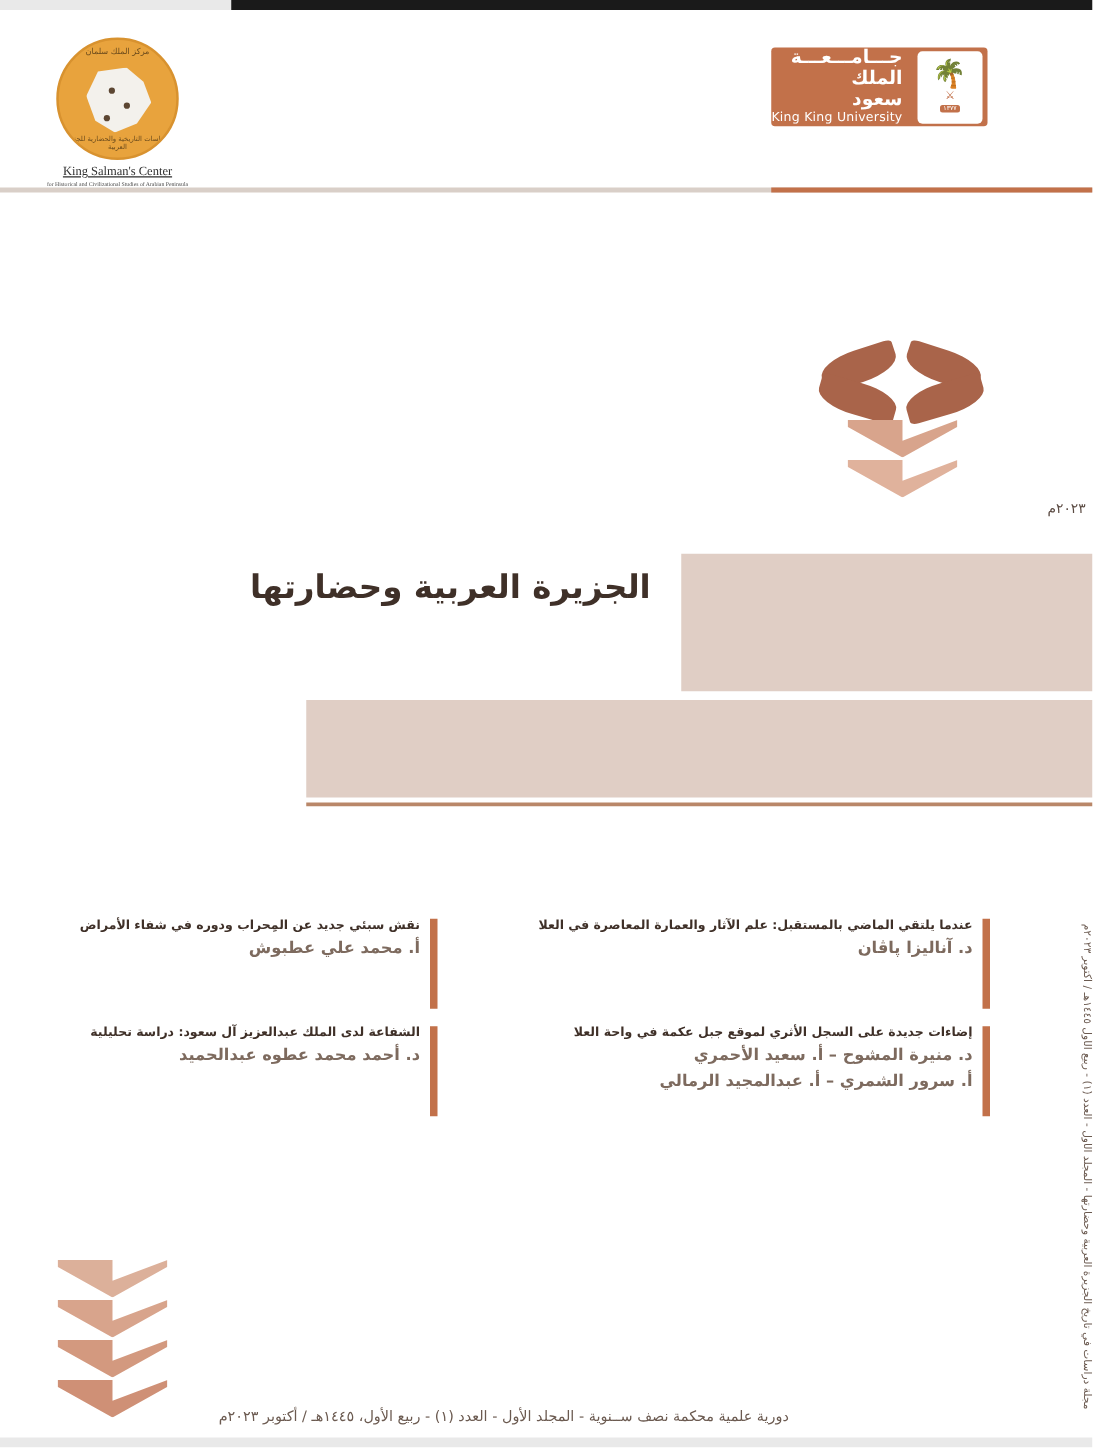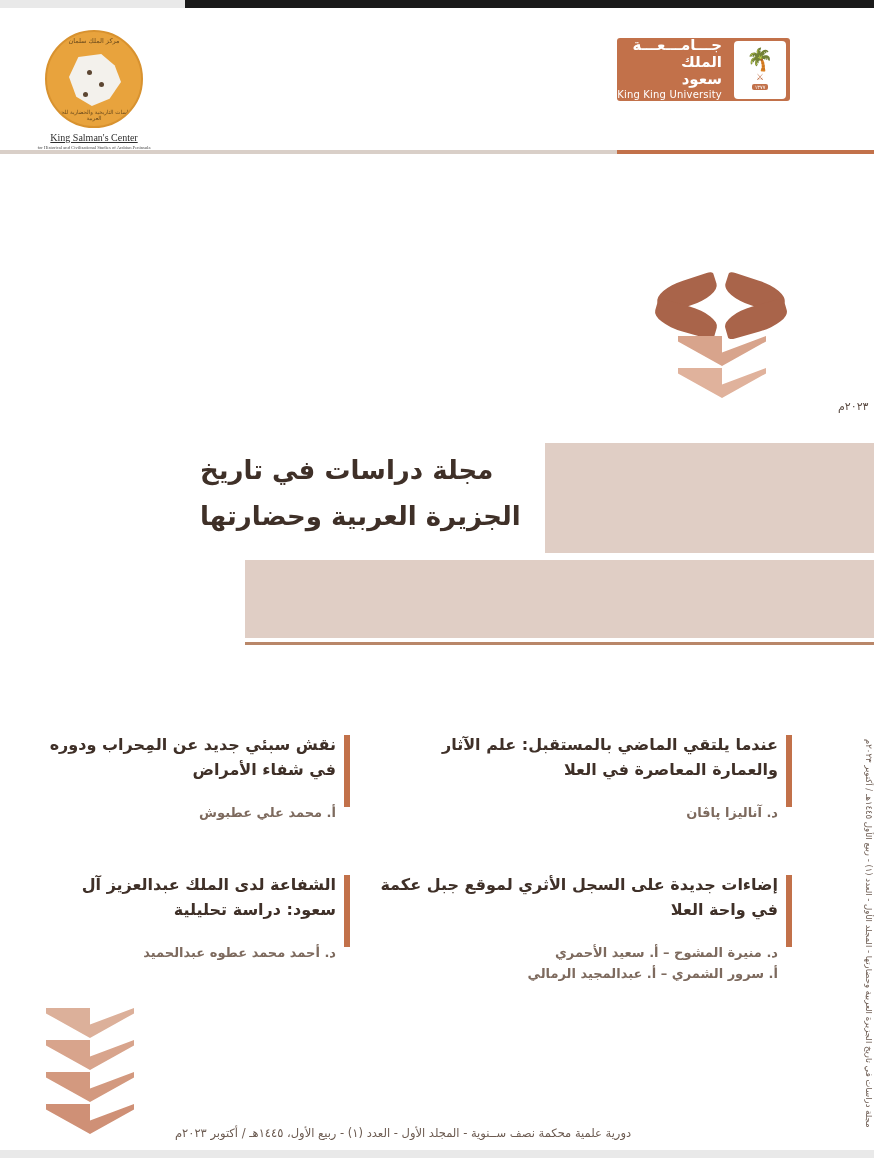--- a/index.html
+++ b/index.html
@@ -315,31 +315,31 @@
   }
   .article::before {
     content: "";
     position: absolute;
     top: 2px; right: 0;
     width: 6px;
     height: 72px;
     background: #c2714a;
   }
   .article .a-title {
-    font-size: 16px;
+    font-size: 10px;
     font-weight: bold;
     color: #3f3028;
     line-height: 1.55;
   }
   .article .a-authors {
     font-size: 13px;
     font-weight: bold;
     color: #7d6a5e;
     line-height: 1.6;
-    margin-top: 20px;
+    margin-top: 0;
   }
 
   
   .spine {
     position: absolute;
     top: 700px; left: 858px;
     width: 16px;
     height: 420px;
     font-size: 8.5px;
     color: #6b5a50;
@@ -419,21 +419,20 @@
     </div>
   </div>
 
   <div class="year-mark">٢٠٢٣م</div>
 
   <div class="title-bar"></div>
   <div class="title-bar-2"></div>
   <div class="title-rule"></div>
 
   <div class="journal-title">
-    <div>مجلة دراسات في تاريخ</div>
     <div>الجزيرة العربية وحضارتها</div>
   </div>
 
   <div class="articles">
 
     <div class="col col-right">
       <div class="article">
         <div class="a-title">عندما يلتقي الماضي بالمستقبل: علم الآثار والعمارة المعاصرة في العلا</div>
         <div class="a-authors">د. آناليزا پاڤان</div>
       </div>

